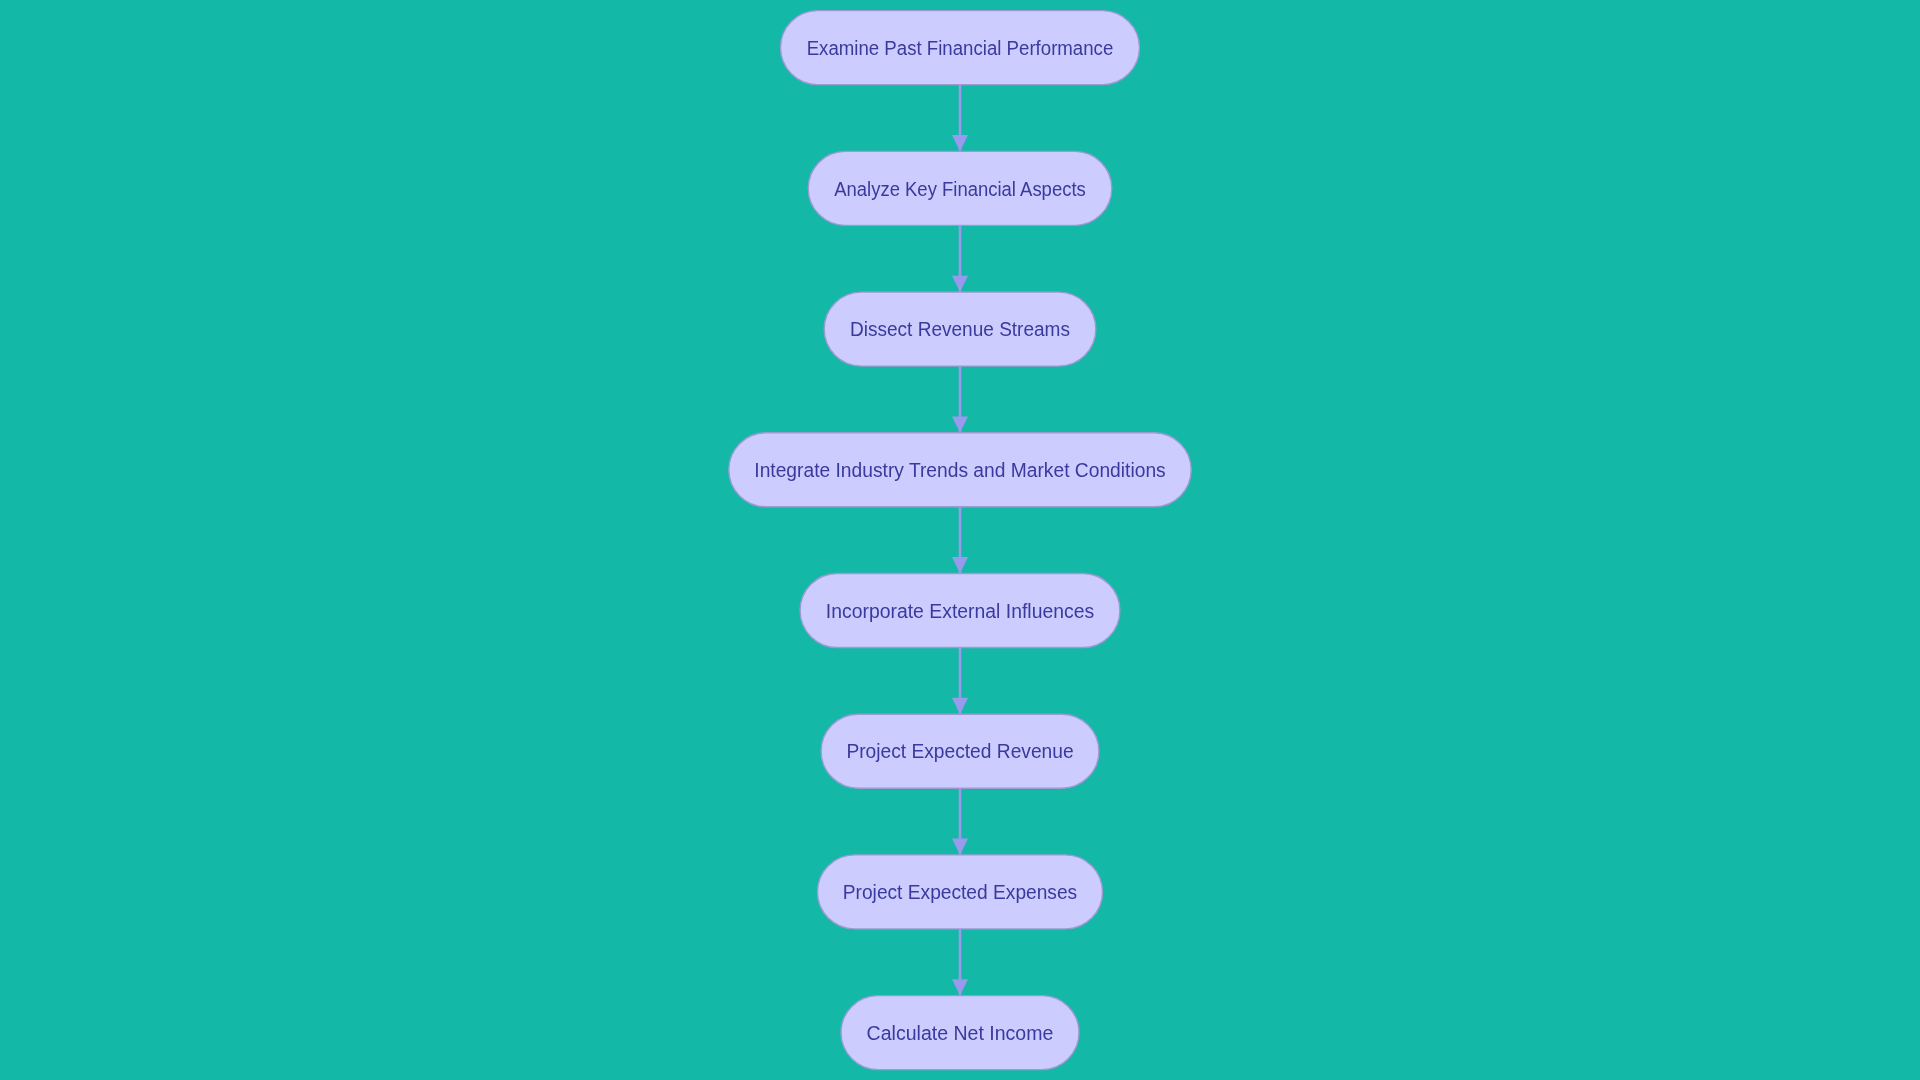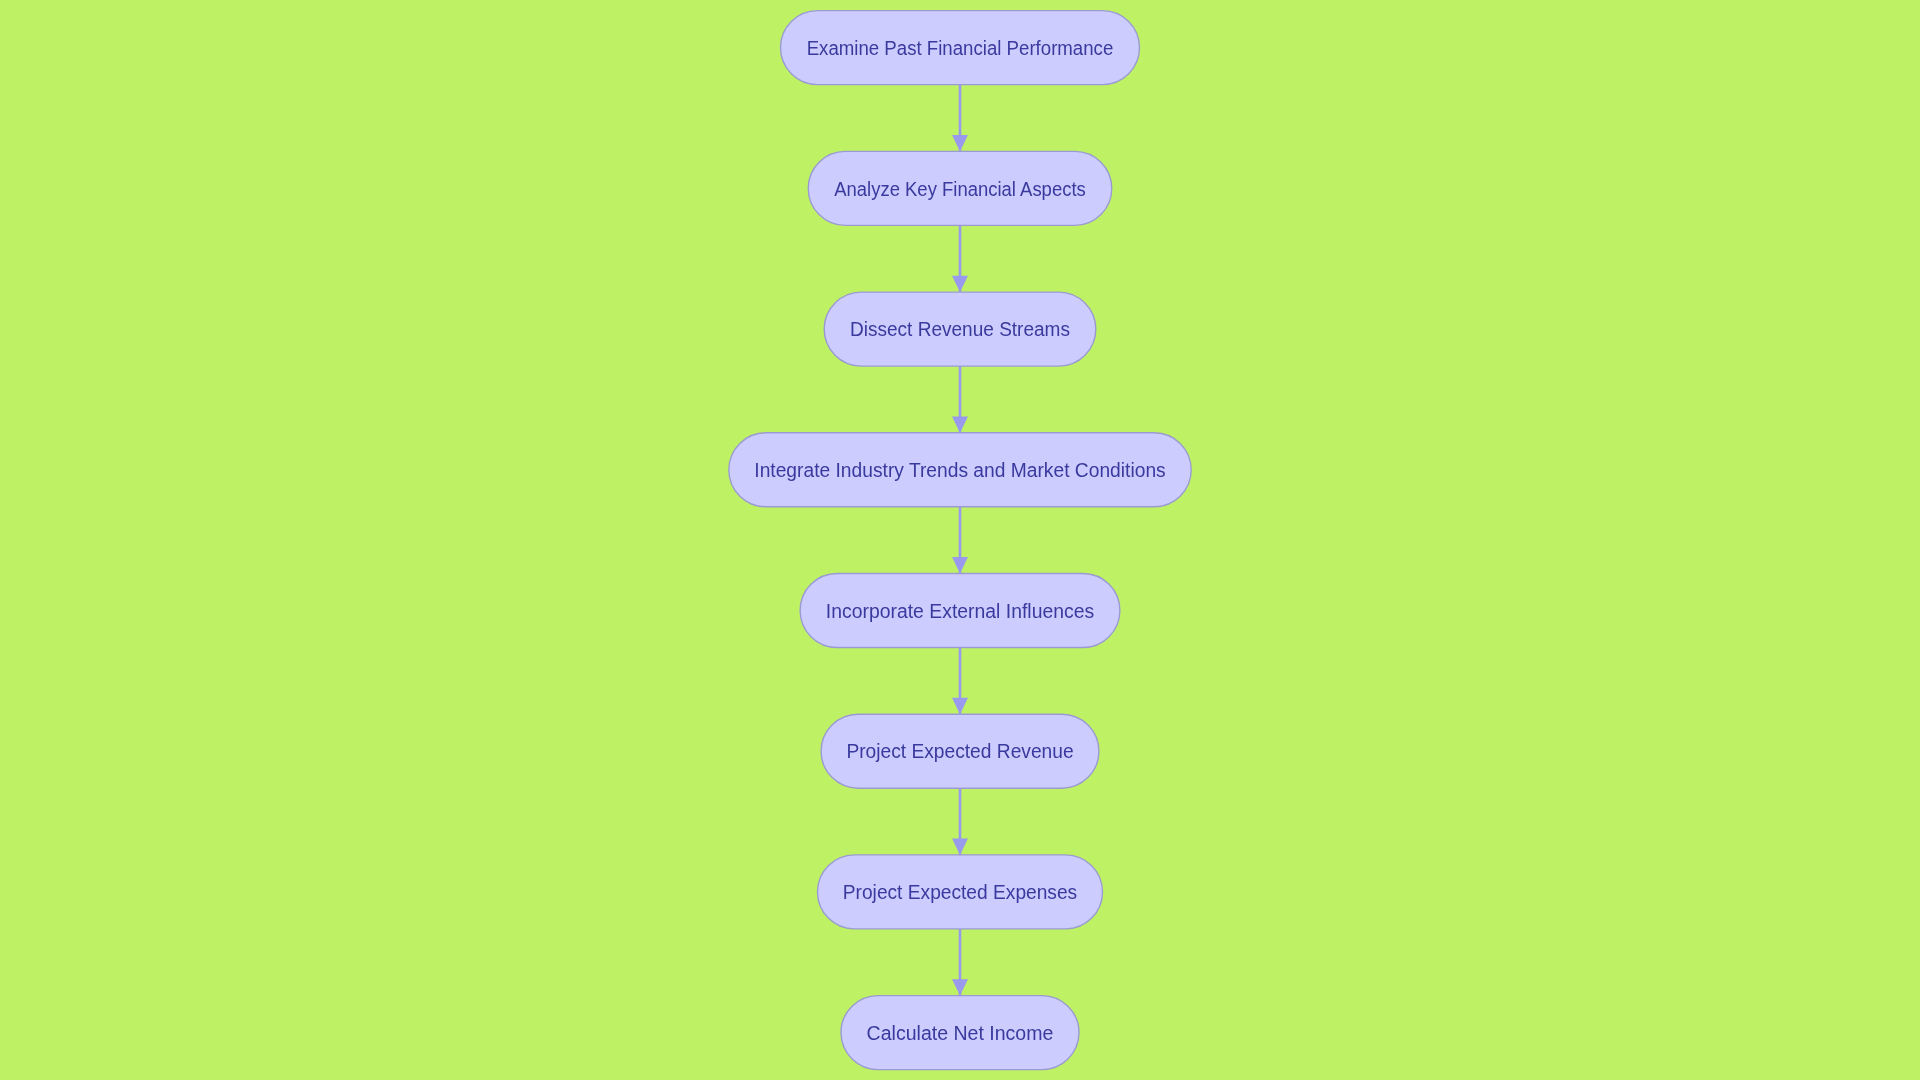--- a/index.html
+++ b/index.html
@@ -9,21 +9,21 @@
     width: 1920px;
     height: 1080px;
     background: #ffffff;
     overflow: hidden;
     font-family: "Liberation Sans", sans-serif;
   }
   #chart-root {
     position: relative;
     width: 1920px;
     height: 1080px;
-    background: #bef264;
+    background: #14b8a6;
   }
   svg#flow-svg {
     position: absolute;
     left: 0;
     top: 0;
     display: block;
     
     will-change: transform;
     shape-rendering: geometricPrecision;
   }

